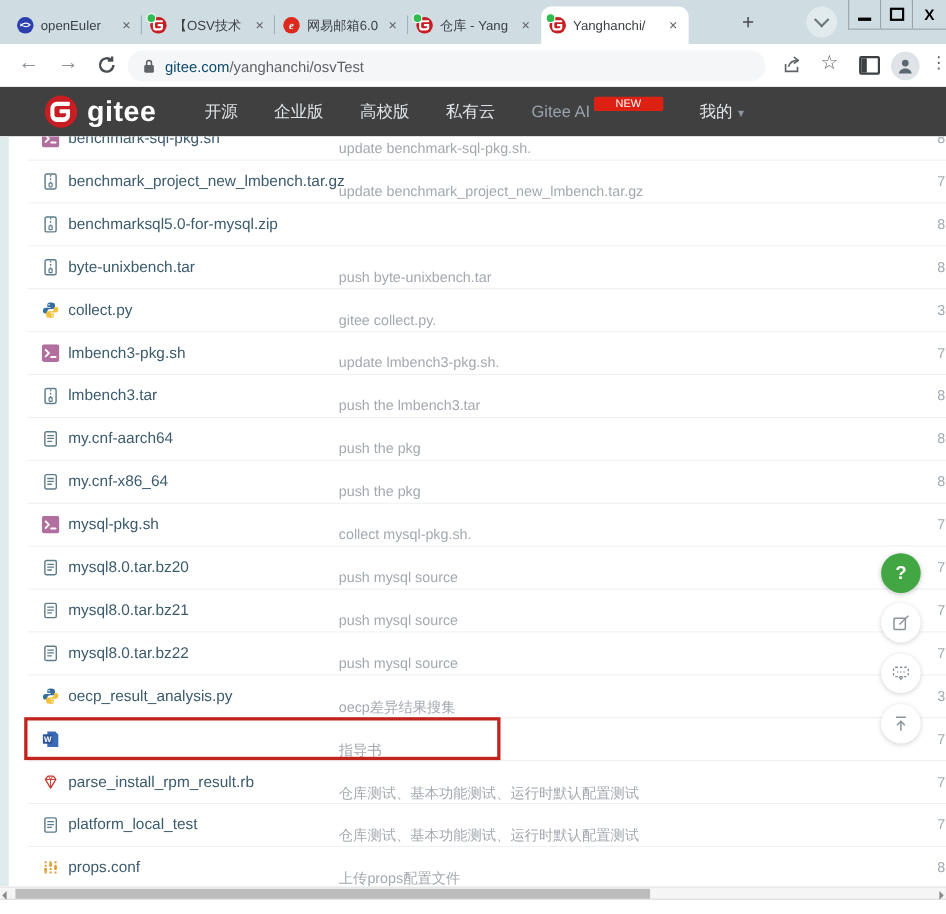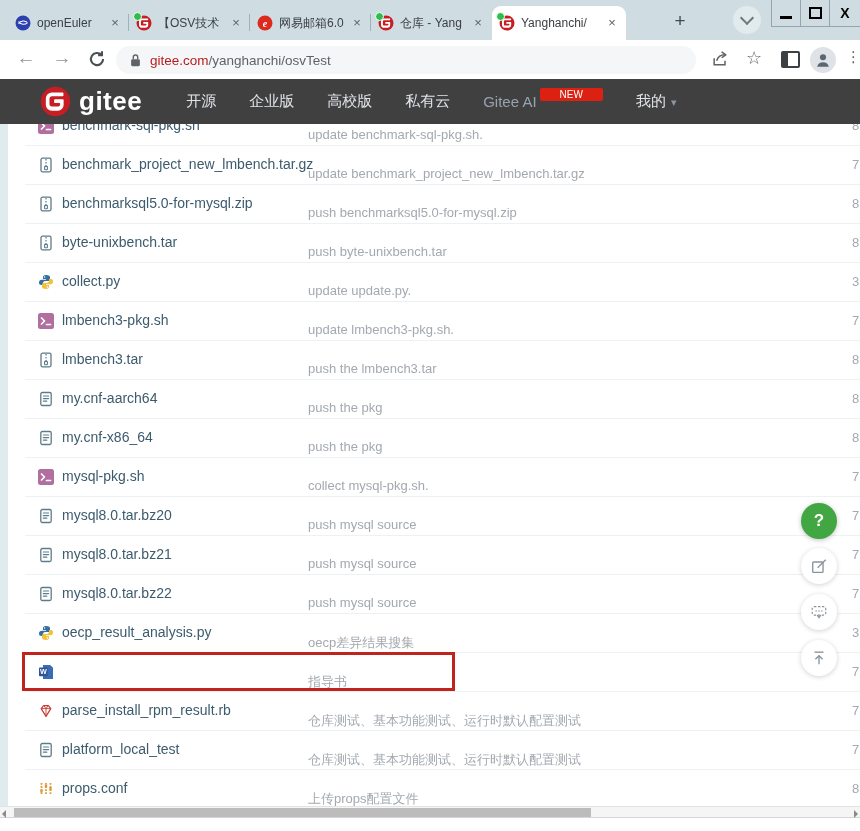--- a/index.html
+++ b/index.html
@@ -37,21 +37,21 @@
   .glyph-close{font-weight:900;font-size:14px;color:#000;}
 
   
   .toolbar{position:absolute;left:0;top:40px;width:860px;height:39px;background:#fff;}
   .navarrow{position:absolute;top:7px;font-size:19px;color:#8d9398;width:24px;text-align:center;}
   .navarrow.back{left:14px;} .navarrow.fwd{left:50px;}
   .reload{position:absolute;left:88px;top:10px;width:18px;height:18px;}
   .omnibox{position:absolute;left:116px;top:6px;width:580px;height:28px;border-radius:14px;
        background:#f4f6f7;display:flex;align-items:center;padding:0 14px;box-sizing:border-box;gap:9px;}
   .url{font-size:13.5px;white-space:nowrap;}
-  .url .host{color:#b91c1c;} .url .path{color:#5f6368;}
+  .url .host{color:#0c4a6e;} .url .path{color:#5f6368;}
   .tb-ico{position:absolute;top:9px;width:20px;height:20px;}
   .share-ico{left:710px;} .star-ico{left:744px;top:7px;font-size:18px;color:#5f6368;width:20px;text-align:center;}
   .sidepanel-ico{left:781px;top:11px;width:15px;height:13px;border:2px solid #3c4043;border-radius:2px;position:absolute;}
   .sidepanel-ico::before{content:'';position:absolute;left:0;top:0;width:5px;height:13px;background:#3c4043;}
   .avatar{position:absolute;left:810px;top:7px;width:26px;height:26px;border-radius:50%;background:#dfe3e7;
        display:flex;align-items:center;justify-content:center;}
   .dots{position:absolute;left:846px;top:8px;font-size:15px;color:#5f6368;letter-spacing:0;}
 
   
   .navbar{position:absolute;left:0;top:79px;width:860px;height:45px;background:#404040;
@@ -289,21 +289,20 @@
 
         <div class="file-row">
           <span class="ficon">
             <svg viewBox="0 0 16 16">
               <rect x="3" y="1.2" width="10" height="13.6" rx="1.5" fill="none" stroke="#5d7c8a" stroke-width="1.3"></rect>
               <path d="M8 2v7" stroke="#5d7c8a" stroke-width="1.2" stroke-dasharray="1.6 1.4"></path>
               <rect x="6.6" y="9.4" width="2.8" height="3.4" rx="0.6" fill="none" stroke="#5d7c8a" stroke-width="1.1"></rect>
             </svg>
           </span>
           <a class="fname">benchmarksql5.0-for-mysql.zip</a>
-          <a class="fmsg">push benchmarksql5.0-for-mysql.zip</a>
           <span class="ftime">8</span>
 
         </div>
 
         <div class="file-row">
           <span class="ficon">
             <svg viewBox="0 0 16 16">
               <rect x="3" y="1.2" width="10" height="13.6" rx="1.5" fill="none" stroke="#5d7c8a" stroke-width="1.3"></rect>
               <path d="M8 2v7" stroke="#5d7c8a" stroke-width="1.2" stroke-dasharray="1.6 1.4"></path>
               <rect x="6.6" y="9.4" width="2.8" height="3.4" rx="0.6" fill="none" stroke="#5d7c8a" stroke-width="1.1"></rect>
@@ -316,21 +315,21 @@
         </div>
 
         <div class="file-row">
           <span class="ficon">
             <svg viewBox="0 0 16 16">
               <path d="M7.9 1C5.6 1 5 2 5 3.2V5h3v.8H3.6C2.2 5.8 1 6.6 1 8.6 1 10.5 2 11 3.3 11H5V9.2C5 7.9 6.1 7 7.4 7h3.2C11.7 7 12 6.2 12 5.2V3.2C12 2 11.2 1 7.9 1zM6.6 2.3a.75.75 0 1 1 0 1.5.75.75 0 0 1 0-1.5z" fill="#356f9f"></path>
               <path d="M8.1 15c2.3 0 2.9-1 2.9-2.2V11H8v-.8h4.4c1.4 0 2.6-.8 2.6-2.8C15 5.5 14 5 12.7 5H11v1.8C11 8.1 9.9 9 8.6 9H5.4C4.3 9 4 9.8 4 10.8v2C4 14 4.8 15 8.1 15zm1.3-1.3a.75.75 0 1 1 0-1.5.75.75 0 0 1 0 1.5z" fill="#f0c13a"></path>
             </svg>
           </span>
           <a class="fname">collect.py</a>
-          <a class="fmsg">update update.py.</a>
+          <a class="fmsg">gitee collect.py.</a>
           <span class="ftime">3</span>
 
         </div>
 
         <div class="file-row">
           <span class="ficon">
             <svg viewBox="0 0 16 16">
               <rect width="16" height="16" rx="2.5" fill="#b06f9f"></rect>
               <path d="M3.5 5l3 3-3 3" fill="none" stroke="#fff" stroke-width="1.7" stroke-linecap="round" stroke-linejoin="round"></path>
               <path d="M8.5 11.5h4" stroke="#fff" stroke-width="1.7" stroke-linecap="round"></path>

